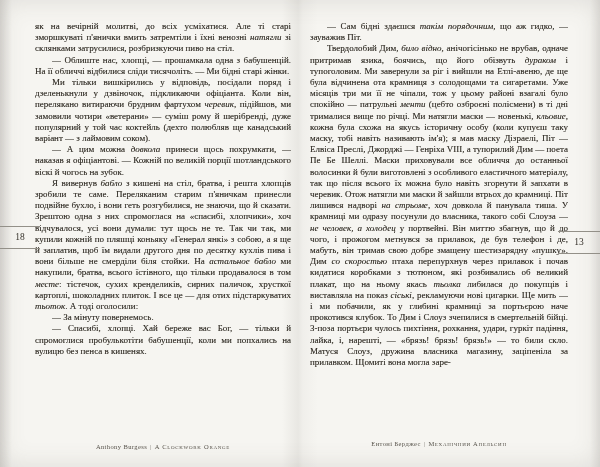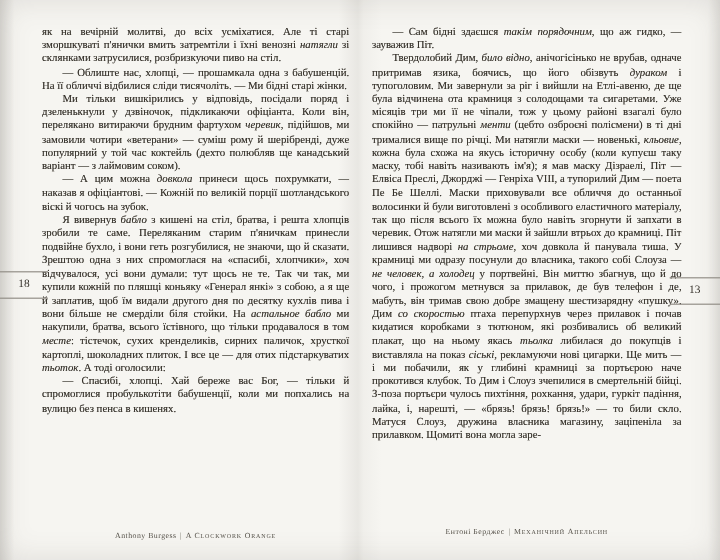--- a/index.html
+++ b/index.html
@@ -77,20 +77,21 @@
 </head>
 <body>
 
 <div class="page left">
   <div class="text-block">
       <p class="para noindent"><span>як на вечірній молитві, до всіх усміхатися. Але ті старі зморшкуваті п'янички вмить затремтіли і їхні венозні </span><span class="nadsat">натягли</span><span> зі склянками затрусилися, розбризкуючи пиво на стіл.</span></p>
       <p class="para"><span>— Облиште нас, хлопці, — прошамкала одна з бабушенцій. На її обличчі відбилися сліди тисячоліть. — Ми бідні старі жінки.</span></p>
       <p class="para"><span>Ми тільки вишкірились у відповідь, посідали поряд і дзеленькнули у дзвіночок, підкликаючи офіціанта. Коли він, перелякано витираючи брудним фартухом </span><span class="nadsat">черевик</span><span>, підійшов, ми замовили чотири «ветерани» — суміш рому й шерібренді, дуже популярний у той час коктейль (дехто полюбляв ще канадський варіант — з лаймовим соком).</span></p>
       <p class="para"><span>— А цим можна </span><span class="nadsat">довкола</span><span> принеси щось похрумкати, — наказав я офіціантові. — Кожній по великій порції шотландського віскі й чогось на зубок.</span></p>
       <p class="para"><span>Я вивернув </span><span class="nadsat">бабло</span><span> з кишені на стіл, братва, і решта хлопців зробили те саме. Переляканим старим п'яничкам принесли подвійне бухло, і вони геть розгубилися, не знаючи, що й сказати. Зрештою одна з них спромоглася на «спасибі, хлопчики», хоч відчувалося, усі вони думали: тут щось не те. Так чи так, ми купили кожній по пляшці коньяку «Генерал янкі» з собою, а я ще й заплатив, щоб їм видали другого дня по десятку кухлів пива і вони більше не смерділи біля стойки. На </span><span class="nadsat">астальное бабло</span><span> ми накупили, братва, всього їстівного, що тільки продавалося в том </span><span class="nadsat">месте</span><span>: тістечок, сухих кренделиків, сирних паличок, хрусткої картоплі, шоколадних плиток. І все це — для отих підстаркуватих </span><span class="nadsat">тьоток</span><span>. А тоді оголосили:</span></p>
+      <p class="para"><span>— За мінуту повернемось.</span></p>
       <p class="para"><span>— Спасибі, хлопці. Хай береже вас Бог, — тільки й спромоглися пробулькотіти бабушенції, коли ми попхались на вулицю без пенса в кишенях.</span></p>
     </div>
   <div class="pagenum-block left">
     <span>18</span>
   </div>
   <div class="running-footer">
     <span class="author">Anthony Burgess</span><span class="sep">|</span><span class="book-title">A Clockwork Orange</span>
   </div>
 </div>
 

